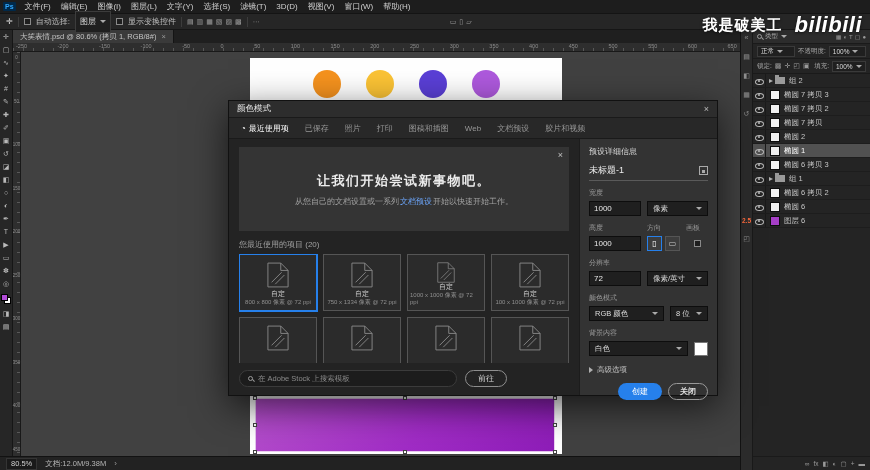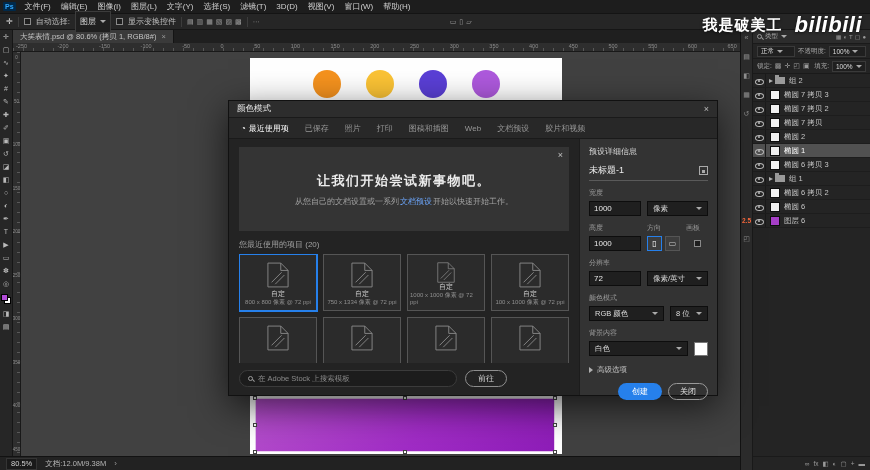--- a/index.html
+++ b/index.html
@@ -189,21 +189,21 @@
     justify-content:center; font-size:8px; color:#c9c9c9; cursor:pointer;}
   .orient.active { border-color:#2680eb; color:#fff;}
   .artboard-cell { display:flex; align-items:center; justify-content:center;}
   .swatch { width:14px; height:14px; background:#ffffff; border:1px solid #777; flex:none; cursor:pointer;}
   .adv-row { display:flex; align-items:center; gap:4px; margin-top:9px; color:#c0c0c0; font-size:7.5px; cursor:pointer; flex:none;}
   .adv-caret { width:0; height:0; border-top:3px solid transparent; border-bottom:3px solid transparent; border-left:4px solid #b0b0b0;}
   .pd-buttons { margin-top:auto; display:flex; justify-content:flex-end; gap:6px; flex:none; padding-top:8px;}
   .create-btn { height:17px; padding:0 14px; border-radius:9px; background:#2680eb; border:none; color:#fff;
     font-size:8px; cursor:pointer; font-family:inherit;}
   .close-btn { height:17px; padding:0 11px; border-radius:9px; background:transparent; border:1px solid #999;
-    color:#e0e0e0; font-size:8px; cursor:pointer; font-family:inherit;}
+    color:#e0e0e0; font-size:8px; cursor:pointer; font-family:inherit;font-weight:bold;}
 </style>
 </head>
 <body>
 
 <div class="menubar">
   <span class="ps-logo">Ps</span>
   <div class="menus">
 
   <span class="menu-item">文件(F)</span>
       <span class="menu-item">编辑(E)</span>

